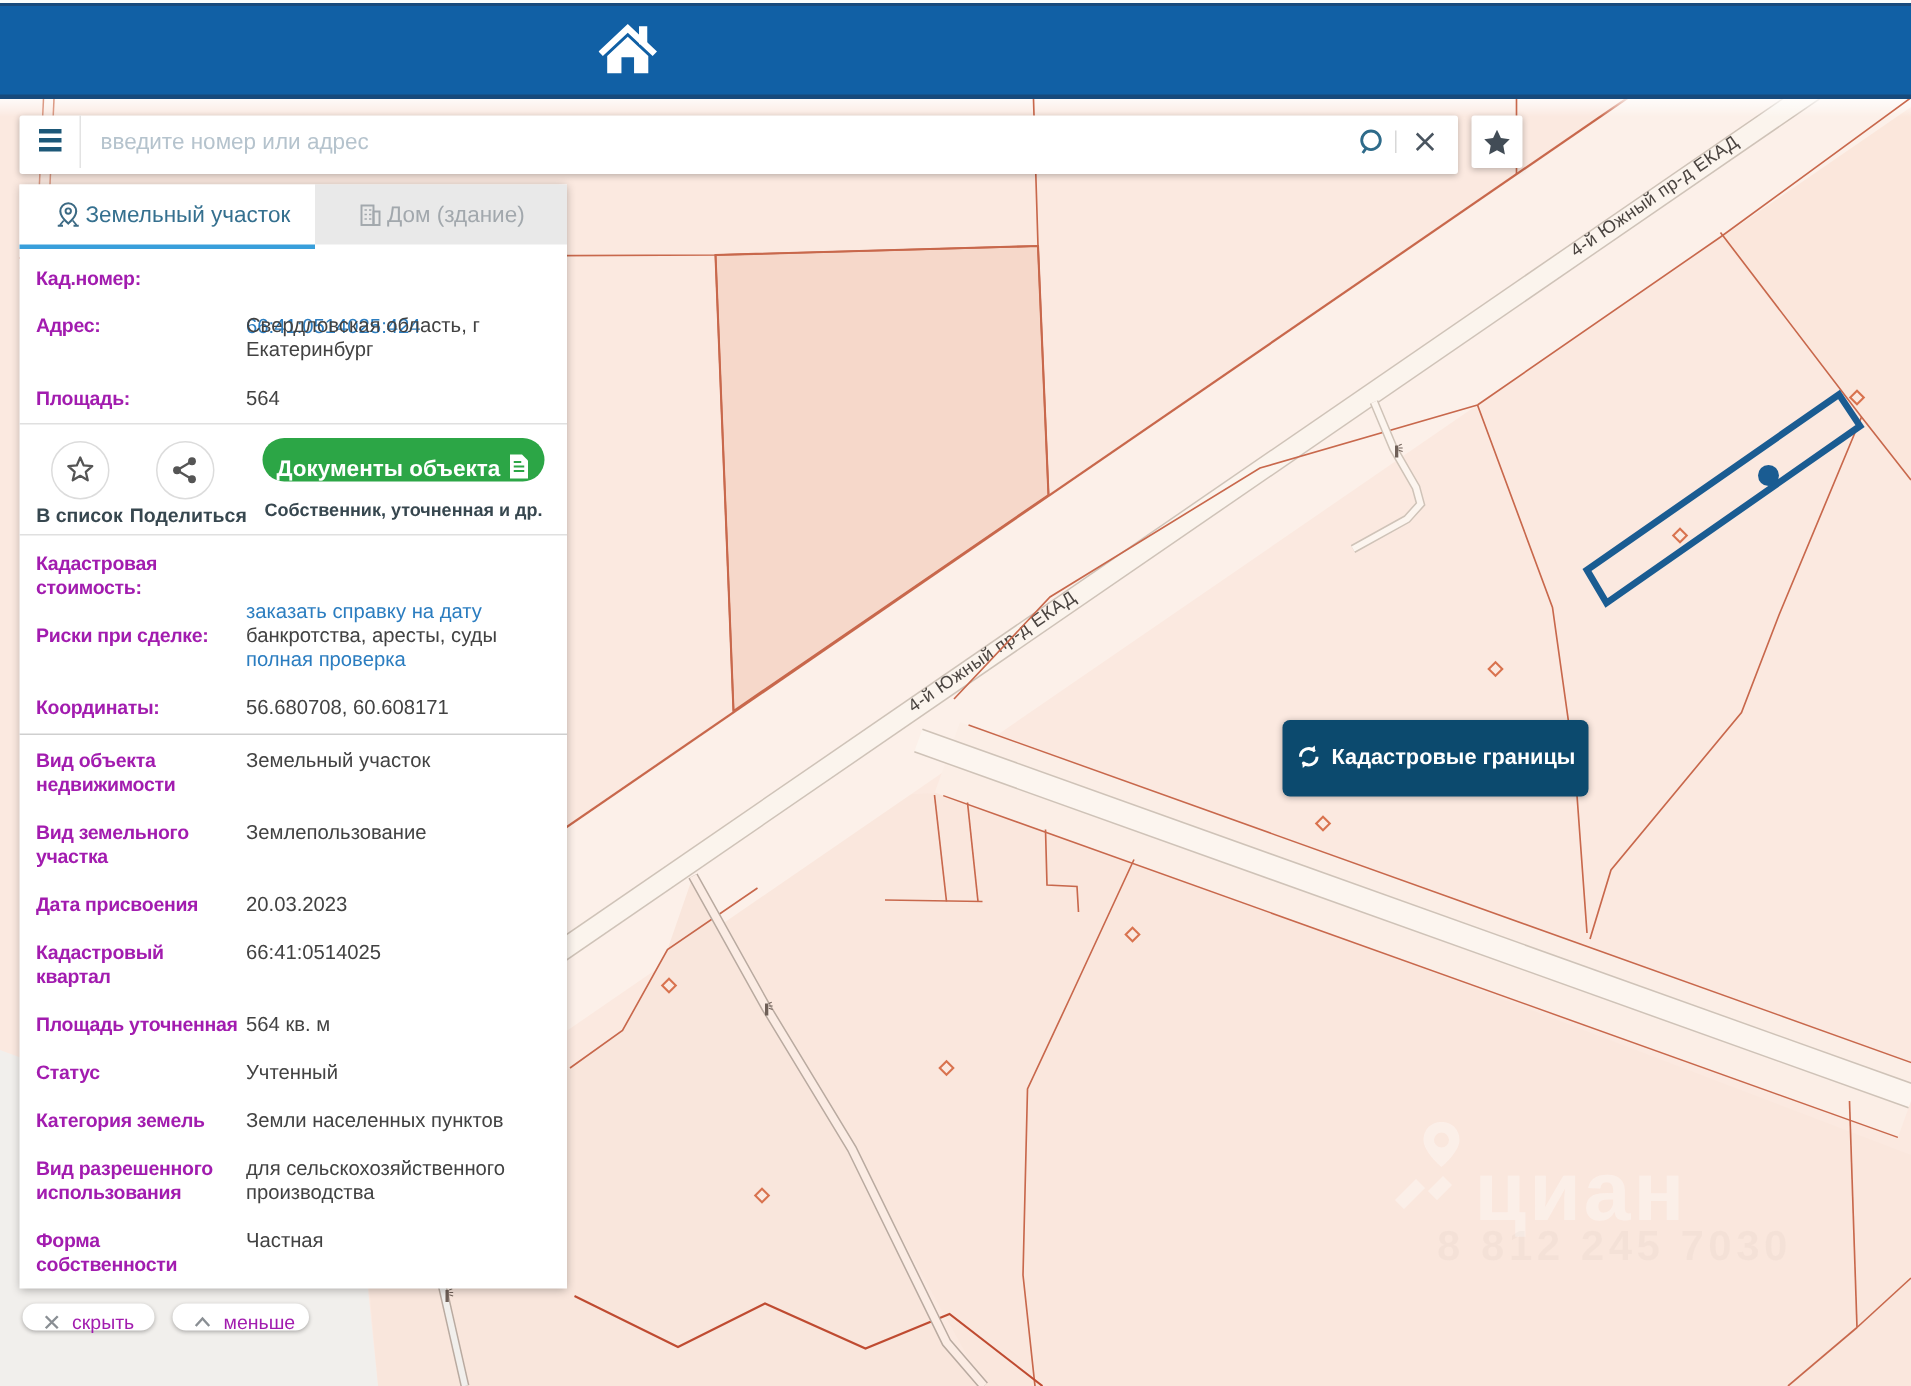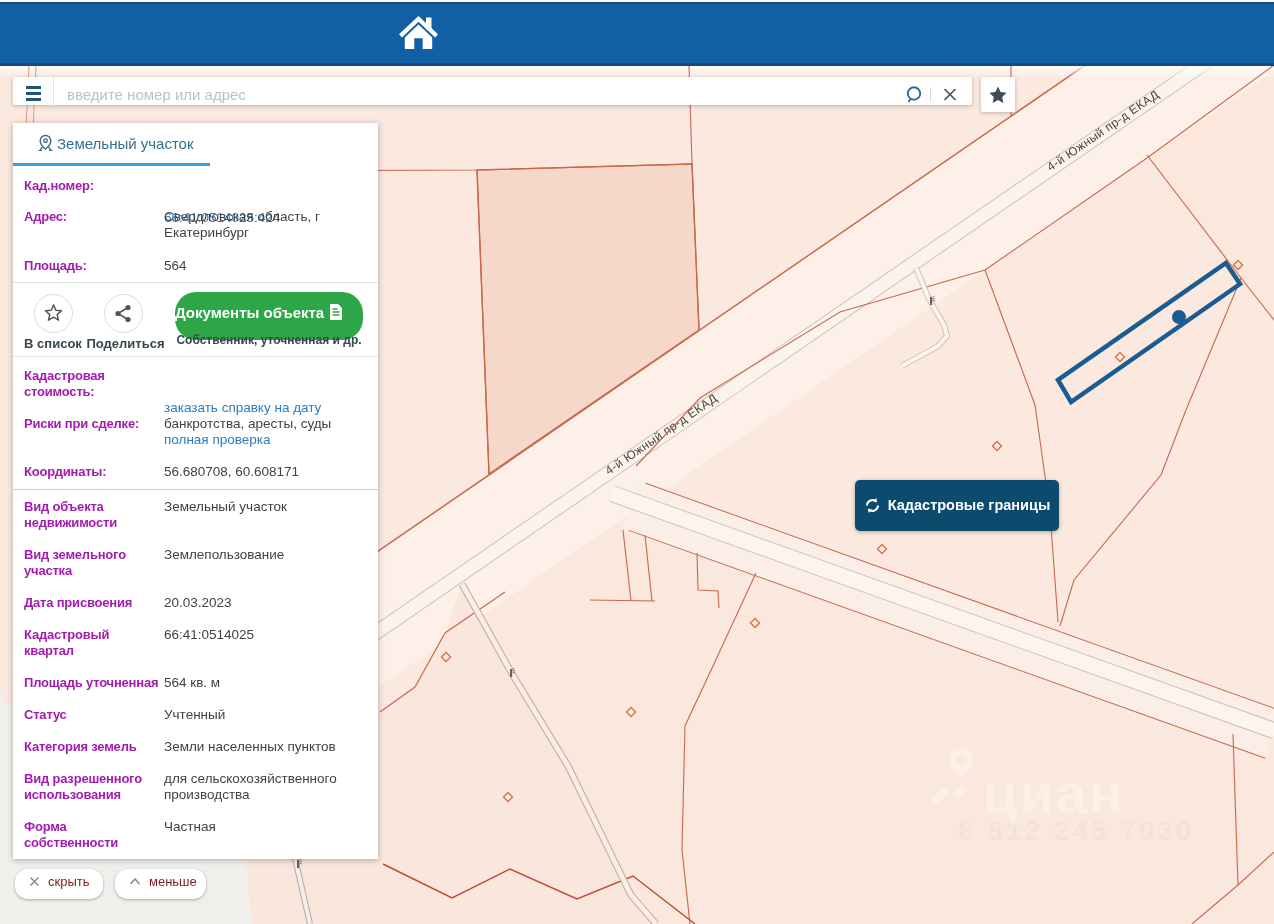--- a/index.html
+++ b/index.html
@@ -4,21 +4,21 @@
 <style>
   html,body{margin:0;padding:0;}
   body{width:1274px;height:924px;overflow:hidden;position:relative;
        font-family:"Liberation Sans", sans-serif;background:#fbe9e0;}
   #hdr{position:absolute;left:0;top:0;width:1274px;height:66px;background:#1160a5;}
   #hdr .t1{position:absolute;left:0;top:0;width:100%;height:2px;background:#fafdfb;}
   #hdr .t2{position:absolute;left:0;top:2px;width:100%;height:2px;background:#174a7c;}
   #hdr .b1{position:absolute;left:0;top:63px;width:100%;height:3px;background:#174a7c;}
   #homeicon{position:absolute;left:399px;top:15px;}
   #map{position:absolute;left:0;top:66px;}
-  #searchbar{position:absolute;left:13px;top:77px;width:959px;height:28px;background:#fff;
+  #searchbar{position:absolute;left:13px;top:77px;width:959px;height:39px;background:#fff;
      border-radius:2px;box-shadow:0 1px 4px rgba(0,0,0,0.25);}
   #burger{position:absolute;left:0;top:0;width:40px;height:35px;border-right:1px solid #e3e3e3;}
   #burger div{position:absolute;left:13px;width:15px;height:3px;background:#1d5878;}
   #ph{position:absolute;left:54px;top:9px;font-size:15px;color:#b5c3cd;}
   #sb-ic{position:absolute;right:0;top:0;height:35px;}
   #starbtn{position:absolute;left:981px;top:77px;width:34px;height:35px;background:#fff;
      border-radius:2px;box-shadow:0 1px 4px rgba(0,0,0,0.25);text-align:center;
      font-size:20px;color:#424c56;line-height:35px;}
   #panel{position:absolute;left:13px;top:123px;width:365px;height:736px;background:#fff;
      box-shadow:0 1px 6px rgba(0,0,0,0.3);}
@@ -29,30 +29,30 @@
   #tab1 .tx{left:44px;color:#35708f;}
   #tab2 .tx{left:48px;color:#a2a8ad;}
   .lbl{position:absolute;left:11px;width:140px;font-size:13px;font-weight:bold;
        color:#a21caf;line-height:16px;letter-spacing:-0.2px;}
   .val{position:absolute;left:151px;width:210px;font-size:13.5px;color:#424242;line-height:16px;}
   .lnk{color:#2b7dc0;margin-top:32px;}
   .div{position:absolute;left:0;width:365px;height:1px;background:#e0e0e0;}
   .circ{position:absolute;width:37px;height:37px;border:1px solid #dcdcdc;border-radius:50%;
         background:#fff;top:171px;}
   .ilbl{position:absolute;top:213px;font-size:13px;font-weight:bold;color:#37474f;text-align:center;}
-  #greenbtn{position:absolute;left:162px;top:169px;width:188px;height:48px;background:#2ca646;
-        border-radius:21px;color:#fff;font-weight:bold;font-size:15px;text-align:left;
+  #greenbtn{position:absolute;left:162px;top:169px;width:188px;height:29px;background:#2ca646;
+        border-radius:21px;color:#fff;font-weight:bold;font-size:15px;text-align:center;
         line-height:41px;}
   #gsub{position:absolute;left:156px;top:210px;width:200px;text-align:center;font-size:12px;
         font-weight:bold;color:#37474f;}
   #redbtn{position:absolute;left:855px;top:480px;width:204px;height:51px;background:#0c4a6e;
         border-radius:5px;box-shadow:0 1px 4px rgba(0,0,0,0.3);color:#fff;font-weight:bold;
         font-size:14.5px;text-align:center;line-height:51px;}
-  .pill{position:absolute;top:869px;height:30px;background:#fff;border-radius:13px;
-        box-shadow:0 1px 3px rgba(0,0,0,0.3);font-size:13px;color:#7f1d1d;line-height:25px;}
+  .pill{position:absolute;top:869px;height:18px;background:#fff;border-radius:13px;
+        box-shadow:0 1px 3px rgba(0,0,0,0.3);font-size:13px;color:#a21caf;line-height:25px;}
   #hidebtn{left:15px;width:88px;}
   #lessbtn{left:115px;width:91px;}
 </style>
 </head>
 <body>
 <svg id="map" width="1274" height="858" viewBox="0 66 1274 858">
 <defs>
       <linearGradient id="hb" x1="0" y1="66" x2="0" y2="78" gradientUnits="userSpaceOnUse">
         <stop offset="0" stop-color="#ffffff" stop-opacity="0.8"></stop>
         <stop offset="1" stop-color="#ffffff" stop-opacity="0"></stop>
@@ -168,20 +168,28 @@
 </svg></div>
 <div id="panel">
   <div id="tab1" class="tab">
       <svg style="position:absolute;left:24px;top:11px" width="17" height="18" viewBox="0 0 17 18">
     <path d="M8.5 1.5 C5.5 1.5 3.2 3.9 3.2 6.9 C3.2 10.5 8.5 15 8.5 15 C8.5 15 13.8 10.5 13.8 6.9 C13.8 3.9 11.5 1.5 8.5 1.5 Z" fill="none" stroke="#3c6a84" stroke-width="1.4"></path>
     <circle cx="8.5" cy="6.7" r="1.8" fill="none" stroke="#3c6a84" stroke-width="1.3"></circle>
     <path d="M1.5 16.5 L5 16.5 M12 16.5 L15.5 16.5 M5.5 13 L3 16 M11.5 13 L14 16" stroke="#3c6a84" stroke-width="1.2" fill="none"></path>
   </svg>
       <span class="tx">Земельный участок</span>
     </div>
+  <div id="tab2" class="tab">
+      <svg style="position:absolute;left:28px;top:11px" width="17" height="18" viewBox="0 0 17 18">
+    <rect x="3" y="3" width="8" height="13" fill="none" stroke="#a2a8ad" stroke-width="1.3"></rect>
+    <rect x="11" y="7" width="4" height="9" fill="none" stroke="#a2a8ad" stroke-width="1.3"></rect>
+    <path d="M5 6h1.6M8 6h1.6M5 9h1.6M8 9h1.6M5 12h1.6M8 12h1.6" stroke="#a2a8ad" stroke-width="1.1"></path>
+  </svg>
+      <span class="tx">Дом (здание)</span>
+    </div>
 
   <div class="lbl" style="top:55px">Кад.номер:</div>
   <div class="val lnk" style="top:55px">66:41:0514025:424</div>
   <div class="lbl" style="top:86px">Адрес:</div>
   <div class="val" style="top:86px">Свердловская область, г<br>Екатеринбург</div>
   <div class="lbl" style="top:135px">Площадь:</div>
   <div class="val" style="top:135px">564</div>
   <div class="div" style="top:159px"></div>
 
   <div class="circ" style="left:21px"><svg width="37" height="37" viewBox="0 0 37 37">

